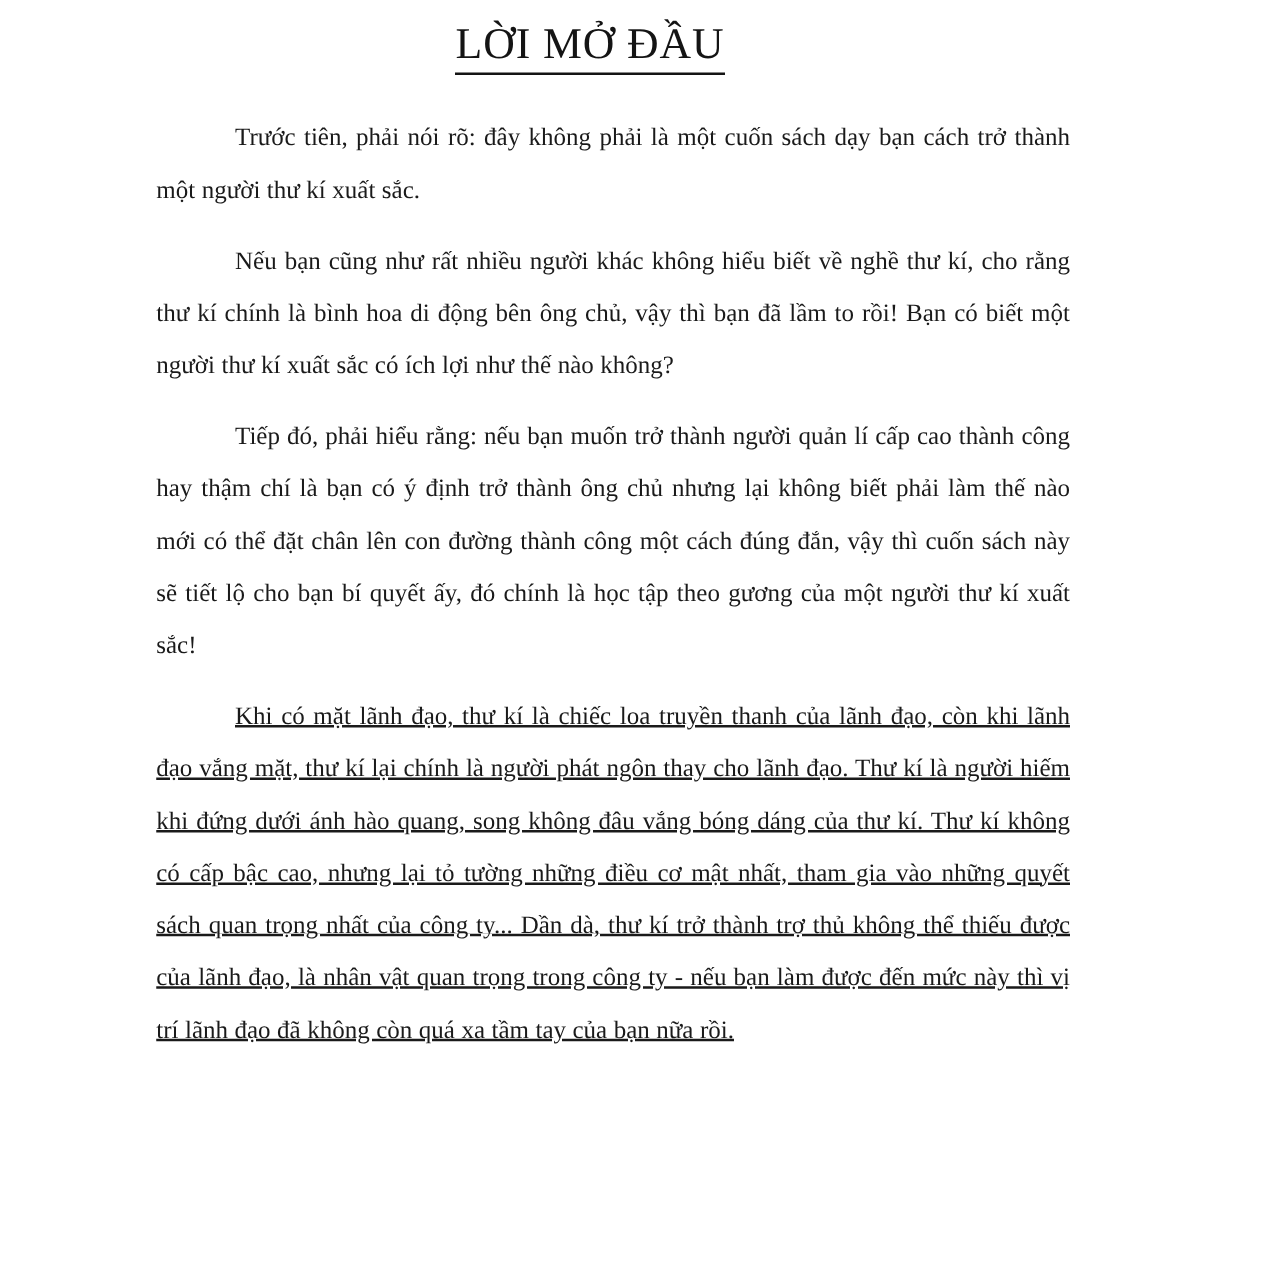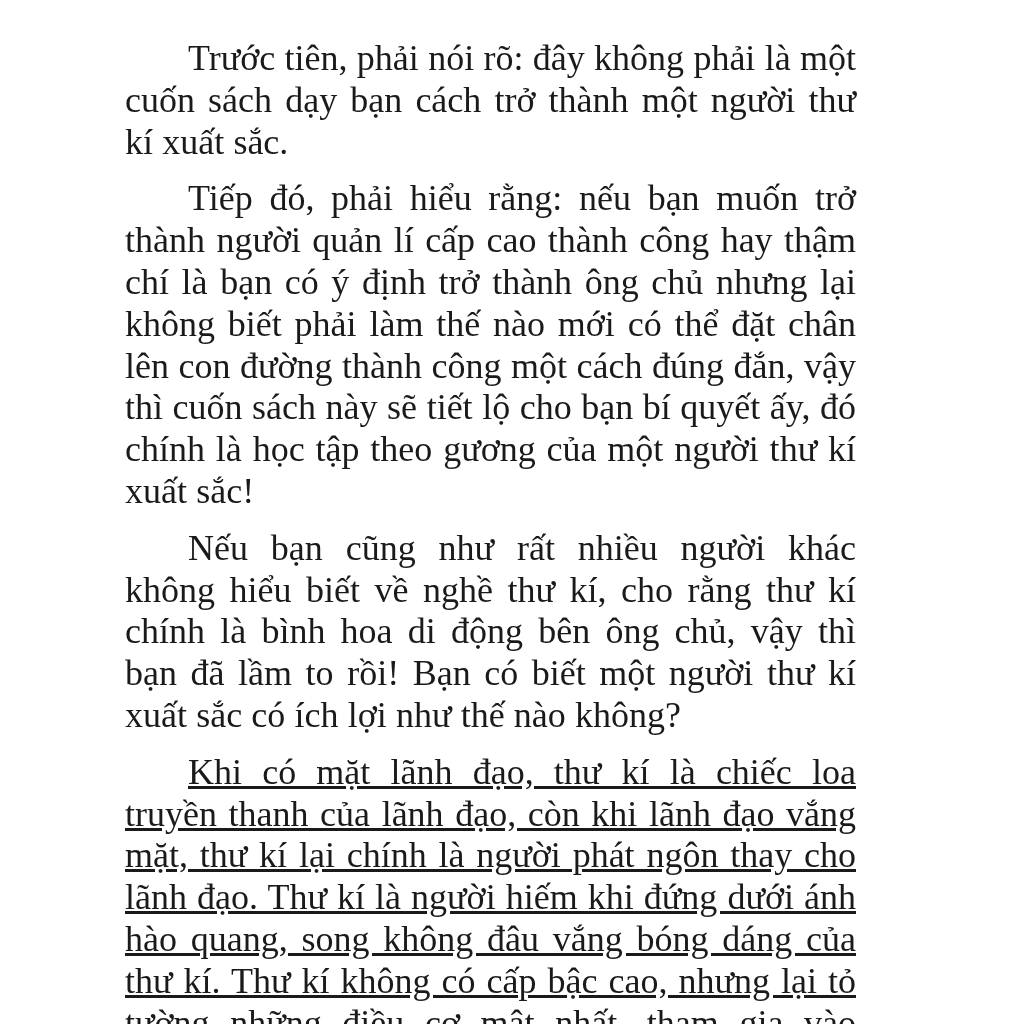--- a/index.html
+++ b/index.html
@@ -40,21 +40,21 @@
     display: inline-block;
     border-bottom: 2.3px solid #141414;
     padding-bottom: 3px;
   }
 
   .body-copy {
     margin-top: 30px;
   }
 
   .para {
-    font-size: 36px;
+    font-size: 20px;
     line-height: 41.8px;
     text-align: justify;
     text-justify: inter-word;
     text-indent: 63px;
     margin: 15px 0 15px 0;
     padding: 0;
     width: 731px;
     hyphens: none;
     word-spacing: 0.2px;
   }
@@ -62,21 +62,22 @@
     margin-bottom: 0;
     text-decoration: underline;
   }
   
 </style>
 </head>
 <body>
 
 <div class="page">
 
+  <h1 class="doc-title"><span class="title-text">LỜI MỞ ĐẦU</span></h1>
 
   <div class="body-copy">
     <p class="para">Trước tiên, phải nói rõ: đây không phải là một cuốn sách dạy bạn cách trở thành một người thư kí xuất sắc.</p>
+    <p class="para">Nếu bạn cũng như rất nhiều người khác không hiểu biết về nghề thư kí, cho rằng thư kí chính là bình hoa di động bên ông chủ, vậy thì bạn đã lầm to rồi! Bạn có biết một người thư kí xuất sắc có ích lợi như thế nào không?</p>
     <p class="para">Tiếp đó, phải hiểu rằng: nếu bạn muốn trở thành người quản lí cấp cao thành công hay thậm chí là bạn có ý định trở thành ông chủ nhưng lại không biết phải làm thế nào mới có thể đặt chân lên con đường thành công một cách đúng đắn, vậy thì cuốn sách này sẽ tiết lộ cho bạn bí quyết ấy, đó chính là học tập theo gương của một người thư kí xuất sắc!</p>
-    <p class="para">Nếu bạn cũng như rất nhiều người khác không hiểu biết về nghề thư kí, cho rằng thư kí chính là bình hoa di động bên ông chủ, vậy thì bạn đã lầm to rồi! Bạn có biết một người thư kí xuất sắc có ích lợi như thế nào không?</p>
     <p class="para">Khi có mặt lãnh đạo, thư kí là chiếc loa truyền thanh của lãnh đạo, còn khi lãnh đạo vắng mặt, thư kí lại chính là người phát ngôn thay cho lãnh đạo. Thư kí là người hiếm khi đứng dưới ánh hào quang, song không đâu vắng bóng dáng của thư kí. Thư kí không có cấp bậc cao, nhưng lại tỏ tường những điều cơ mật nhất, tham gia vào những quyết sách quan trọng nhất của công ty... Dần dà, thư kí trở thành trợ thủ không thể thiếu được của lãnh đạo, là nhân vật quan trọng trong công ty - nếu bạn làm được đến mức này thì vị trí lãnh đạo đã không còn quá xa tầm tay của bạn nữa rồi.</p>
   </div>
 
 </div>
 
 </body></html>

